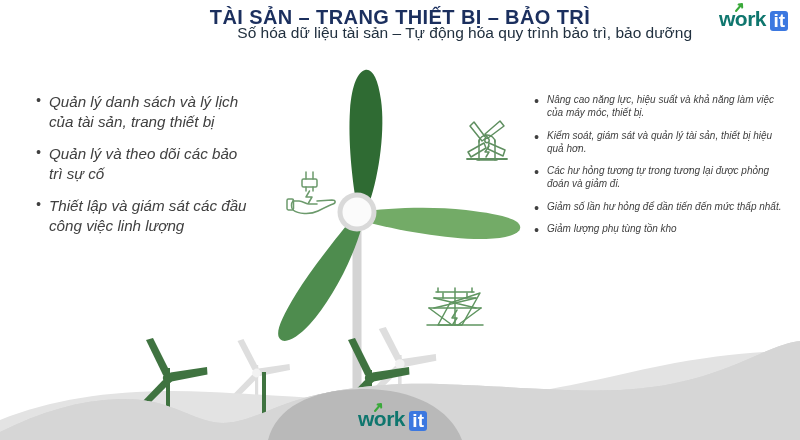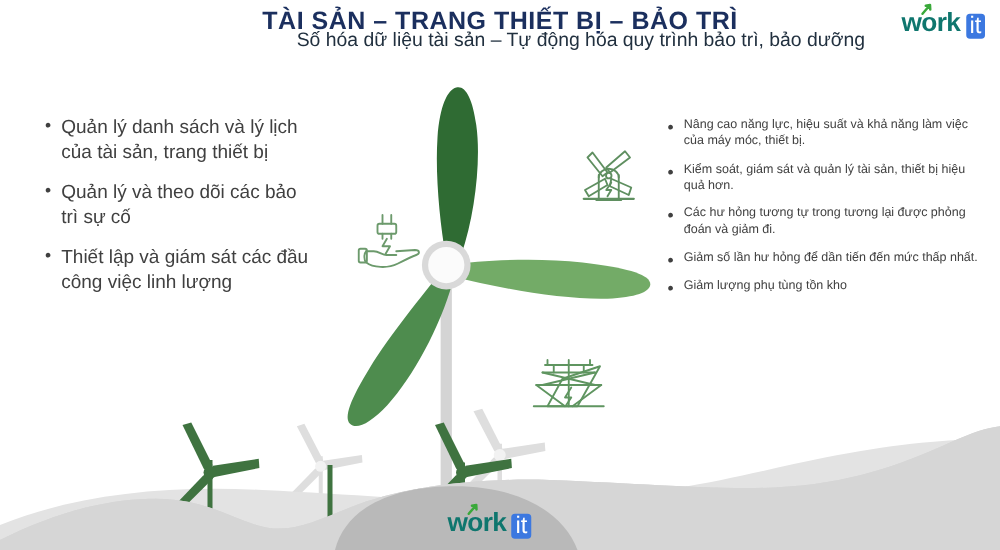--- a/index.html
+++ b/index.html
@@ -21,30 +21,30 @@
   }
   .subtitle{
     position:absolute;left:0;top:24px;width:692px;text-align:right;
     font-size:15.5px;font-weight:normal;color:#21303f;white-space:nowrap;
   }
 
   
   .logo{display:inline-block;white-space:nowrap;line-height:1;}
   .logo .w{font-size:21px;font-weight:bold;color:#0f766e;letter-spacing:-.5px;position:relative;}
   .logo .badge{
-    display:inline-block;background:#3c78e0;color:#fff;font-size:19px;font-weight:normal;
+    display:inline-block;background:#3c78e0;color:#fff;font-size:19px;font-weight:bold;
     padding:0 3px 1px 3px;border-radius:3px;margin-left:-1px;position:relative;top:1px;
   }
   #logo-top{position:absolute;right:12px;top:8px;}
   #logo-bottom{position:absolute;left:358px;top:408px;}
   .arrow-mark{position:absolute;left:14px;top:-7px;}
 
   
   .col{position:absolute;color:#404040;}
-  .col ul{list-style:none;margin:0;padding:0;}
+  .col ul{list-style:none;margin:0;padding:0;font-style:italic;}
   .col li{
     position:relative;padding-left:13px;margin-bottom:12px;
   }
   .col li:before{
     content:"•";position:absolute;left:0;top:-1px;font-size:14px;color:#404040;
   }
   #col-left{left:36px;top:92px;width:215px;font-size:15.2px;line-height:1.32;}
   #col-right{left:534px;top:93px;width:250px;font-size:10px;line-height:1.33;}
   #col-right li{margin-bottom:9px;}
 

